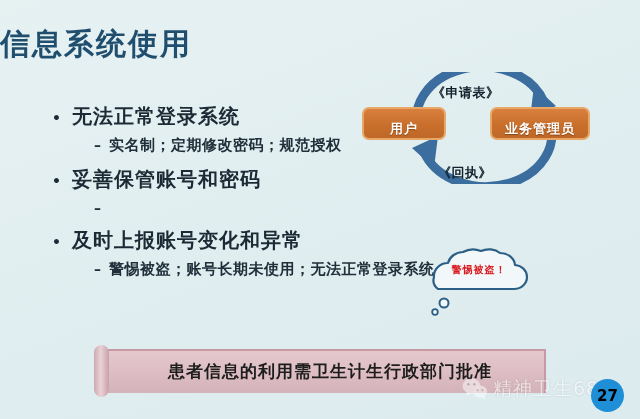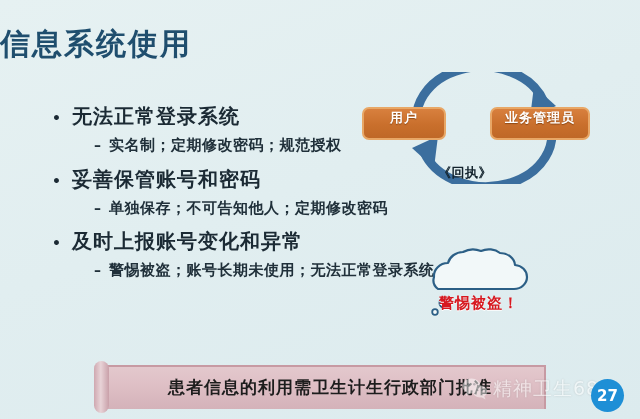--- a/index.html
+++ b/index.html
@@ -90,21 +90,21 @@
     position: absolute;
     box-sizing: border-box;
     background: linear-gradient(180deg, #d8803e 0%, #c96f2c 55%, #bf6827 100%);
     border: 2px solid #e8a766;
     border-radius: 7px;
     color: #ffffff;
     font-size: 13px;
     font-weight: 700;
     letter-spacing: 1px;
     display: flex;
-    align-items: flex-start;
+    align-items: flex-end;
     justify-content: center;
     text-shadow: 0 1px 1px rgba(90,40,0,.55);
     font-family: "DejaVu Sans", "Liberation Sans", sans-serif;
   }
   #node-user  { left: 4px;   top: 35px; width: 84px; height: 33px; }
   #node-admin { left: 132px; top: 35px; width: 100px; height: 33px; }
   .arrowlabel {
     position: absolute;
     font-size: 13px;
     font-weight: 700;
@@ -123,37 +123,35 @@
     top: 247px;
     width: 160px;
     height: 72px;
   }
   #cloud svg { position: absolute; left: 0; top: 0; }
   #cloud-text {
     position: absolute;
     left: 0; top: 16px;
     width: 150px;
     text-align: center;
-    font-size: 15px;
+    font-size: 10px;
     font-weight: 700;
     color: #d71920;
     letter-spacing: 1px;
     text-shadow: 0 1px 0 rgba(255,255,255,.9);
     font-family: "DejaVu Sans", "Liberation Sans", sans-serif;
-    margin-top: 31px;
   }
 
   
   #banner {
     position: absolute;
     left: 94px;
     top: 349px;
     width: 452px;
     height: 36px;
-    margin-top: 16px;
   }
   #banner-body {
     position: absolute;
     left: 12px; top: 0;
     width: 440px; height: 44px;
     background: linear-gradient(180deg, #e3c8cd 0%, #dfc0c6 40%, #d4b2b9 100%);
     border-top: 2px solid #c79aa3;
     border-right: 2px solid #c79aa3;
     box-sizing: border-box;
   }
@@ -197,21 +195,21 @@
     font-family: "DejaVu Sans", "Liberation Sans", sans-serif;
   }
   #wm-badge {
     position: absolute;
     left: 591px;
     top: 379px;
     width: 33px;
     height: 33px;
     border-radius: 50%;
     background: #1e8fd6;
-    color: #ffffff;
+    color: #000000;
     font-size: 15px;
     font-weight: 700;
     display: flex;
     align-items: center;
     justify-content: center;
     font-family: "DejaVu Sans", "Liberation Sans", sans-serif;
   }
 </style>
 </head>
 <body>
@@ -233,21 +231,20 @@
       </div>
     </div>
 
     <div class="blk">
       <div class="lvl1">
         <span class="mk">•</span>
         <span>妥善保管账号和密码</span>
       </div>
       <div class="lvl2">
         <span class="mk">–</span>
-        <span>单独保存；不可告知他人；定期修改密码</span>
       </div>
     </div>
 
     <div class="blk">
       <div class="lvl1">
         <span class="mk">•</span>
         <span>及时上报账号变化和异常</span>
       </div>
       <div class="lvl2">
         <span class="mk">–</span>
@@ -267,20 +264,21 @@
       <polygon points="76,96 54,76 80,64" fill="#3b6e9e"></polygon>
     </svg>
 
     <div class="nodebox" id="node-user">
       <span>用户</span>
     </div>
     <div class="nodebox" id="node-admin">
       <span>业务管理员</span>
     </div>
 
+    <div class="arrowlabel" id="lab-top">《申请表》</div>
     <div class="arrowlabel" id="lab-bottom">《回执》</div>
   </div>
 
   <div id="cloud">
     <svg width="160" height="72" viewBox="0 0 160 72">
       <path d="M30 30
                a14 13 0 0 1 14 -14
                a16 14 0 0 1 15 -11
                a17 13 0 0 1 18 -1
                a16 13 0 0 1 19 2

